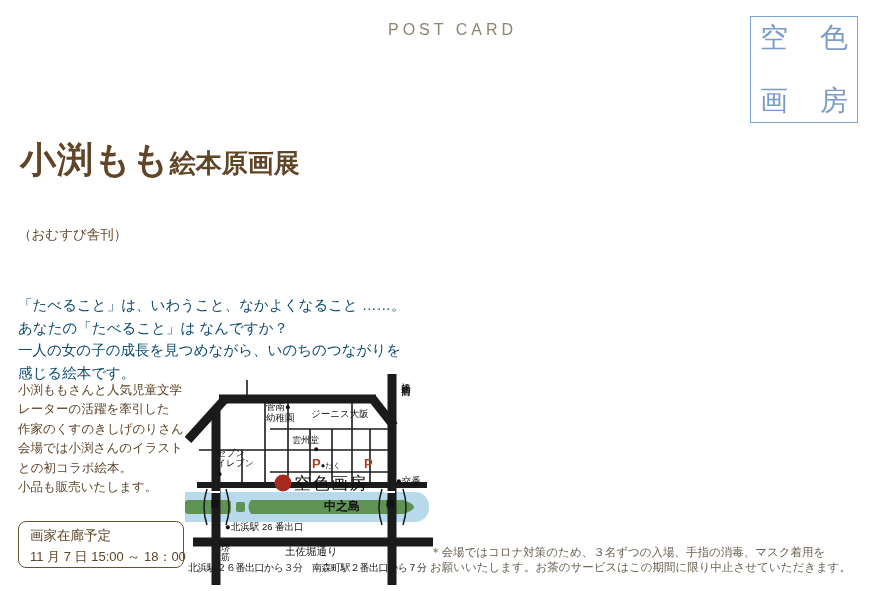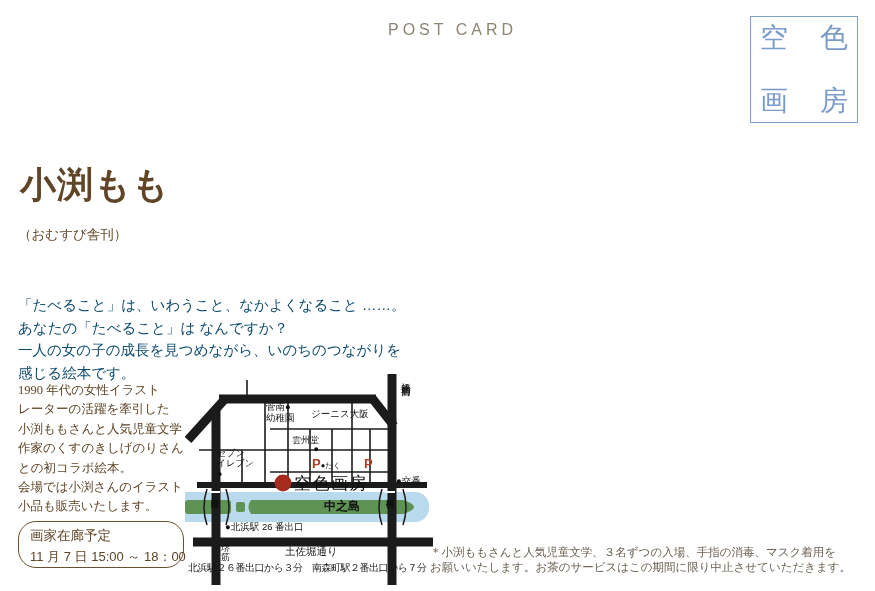--- a/index.html
+++ b/index.html
@@ -10,39 +10,39 @@
   
   .postcard-label{left:388px;top:21px;font-size:16px;letter-spacing:4px;color:#8d8472;
     font-family:"Liberation Sans",sans-serif;}
   .logo-box{left:750px;top:16px;width:108px;height:107px;border:1.6px solid #7fa3d1;
     box-sizing:border-box;display:flex;flex-direction:column;justify-content:space-between;
     padding:6px 9px;}
   .logo-row{display:flex;justify-content:space-between;}
   .logo-ch{font-family:"Liberation Serif",serif;font-size:28px;line-height:30px;color:#7b9cc9;}
 
   
-  .title{left:20px;top:161px;display:flex;align-items:baseline;color:#604527;
+  .title{left:20px;top:136px;display:flex;align-items:baseline;color:#604527;
     font-family:"Liberation Serif",serif;font-weight:bold;white-space:nowrap;}
   .title-artist{font-size:36px;letter-spacing:1px;}
   .title-suffix{font-size:26px;letter-spacing:0px;}
   .subtitle{left:18px;top:196px;font-size:17px;color:#63492a;font-family:"Liberation Serif",serif;white-space:nowrap;}
   .publisher{left:18px;top:226px;font-size:13.5px;color:#63492a;font-family:"Liberation Serif",serif;}
 
   .dates{left:17px;top:251px;display:flex;align-items:baseline;color:#5e4427;white-space:nowrap;}
   .date-range{font-family:"Liberation Serif",serif;font-weight:bold;font-size:42px;letter-spacing:2px;}
   .date-hours{font-family:"Liberation Serif",serif;font-size:15px;margin-left:10px;}
 
   .lead{left:18px;top:294px;color:#0c4a6e;font-size:14.5px;line-height:22.5px;white-space:nowrap;}
   .lead p{margin:0;}
 
   .description{left:18px;top:381px;color:#5f4426;font-family:"Liberation Serif",serif;
     font-size:12.5px;line-height:19.4px;white-space:nowrap;}
   .description p{margin:0;}
 
-  .visit-box{left:18px;top:521px;width:166px;height:47px;border:1.5px solid #6b4f2e;border-radius:18px;
+  .visit-box{left:18px;top:521px;width:166px;height:47px;border:1.5px solid #6b4f2e;border-radius:8px;
     box-sizing:border-box;padding:5px 11px;color:#5f4426;}
   .visit-title{font-size:13.5px;}
   .visit-schedule{font-size:13px;margin-top:3px;white-space:nowrap;}
 
   
   .map{left:185px;top:372px;width:250px;height:215px;}
   .map svg{position:absolute;left:0;top:0;}
   .m-label{position:absolute;font-size:9.5px;line-height:1.15;color:#111;white-space:pre-line;}
   .m-kindergarten{left:81px;top:30px;}
   .m-zenith{left:126px;top:37px;}
@@ -82,39 +82,39 @@
       <span class="logo-ch">色</span>
     </div>
     <div class="logo-row">
       <span class="logo-ch">画</span>
       <span class="logo-ch">房</span>
     </div>
   </div>
 
   <h1 class="abs title" style="margin:0;">
     <span class="title-artist">小渕もも</span>
+    <span class="title-suffix">絵本原画展</span>
   </h1>
 
   <div class="abs publisher">（おむすび舎刊）</div>
 
 
   <div class="abs lead">
     <p>「たべること」は、いわうこと、なかよくなること ……。</p>
     <p>あなたの「たべること」は なんですか？</p>
     <p>一人の女の子の成長を見つめながら、いのちのつながりを</p>
     <p>感じる絵本です。</p>
   </div>
 
   <div class="abs description">
-    <p>1990 年代の女性イラスト</p>
+    <p>小渕ももさんと人気児童文学</p>
     <p>レーターの活躍を牽引した</p>
-    <p>小渕ももさんと人気児童文学</p>
     <p>作家のくすのきしげのりさん</p>
+    <p>会場では小渕さんのイラスト</p>
     <p>との初コラボ絵本。</p>
-    <p>会場では小渕さんのイラスト</p>
     <p>小品も販売いたします。</p>
   </div>
 
   <div class="abs visit-box">
     <div class="visit-title">画家在廊予定</div>
     <div class="visit-schedule">11 月 7 日 15:00 ～ 18：00</div>
   </div>
 
   <div class="abs map">
     <svg width="250" height="215" viewBox="0 0 250 215">
@@ -175,17 +175,17 @@
     <span class="m-label m-vert m-bridge m-tenjin">天神橋</span>
     <span class="m-label m-nakanoshima">中之島</span>
     <span class="m-label m-kitahama">●北浜駅 26 番出口</span>
     <span class="m-label m-sakaisuji">堺
 筋</span>
     <span class="m-label m-tosabori">土佐堀通り</span>
     <span class="m-label m-caption">北浜駅２６番出口から３分　南森町駅２番出口から７分</span>
   </div>
 
   <div class="abs notice">
-    <p>＊小渕ももさんと人気児童文学、３名ずつの入場、手指の消毒、マスク着用を</p>
+    <p>＊会場ではコロナ対策のため、３名ずつの入場、手指の消毒、マスク着用を</p>
     <p>お願いいたします。お茶のサービスはこの期間に限り中止させていただきます。</p>
   </div>
 
 </div>
 
 </body></html>

